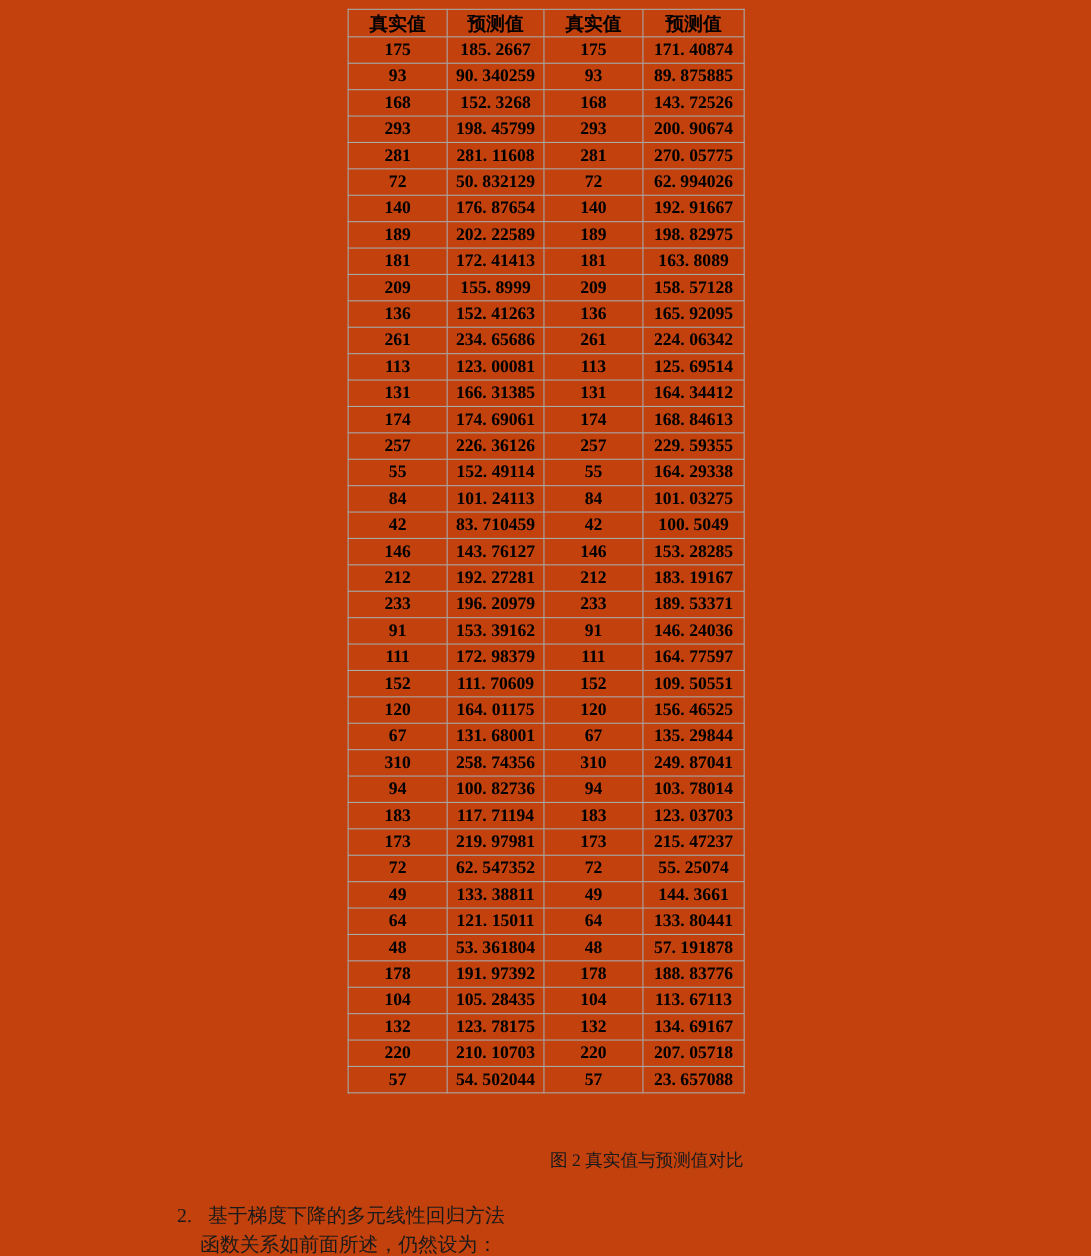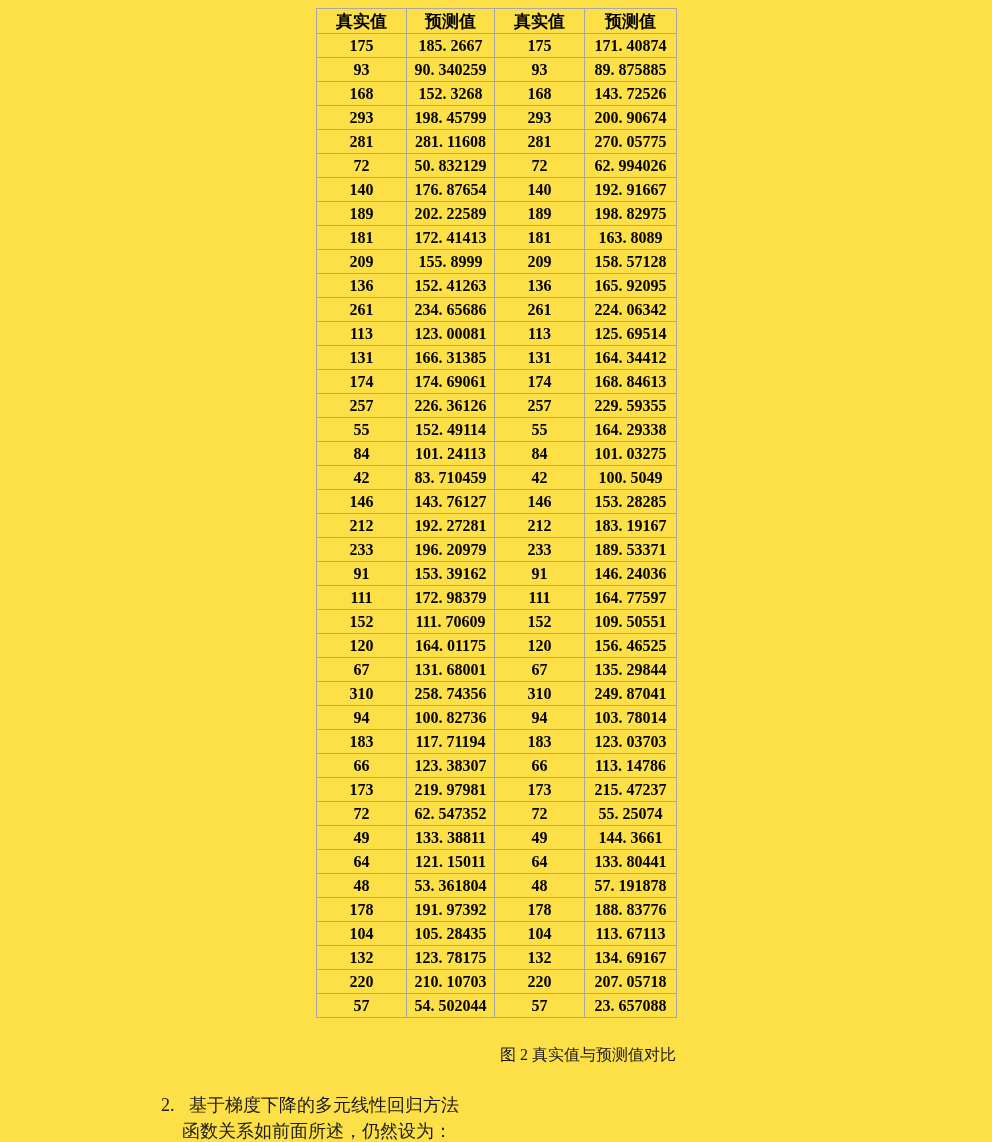--- a/index.html
+++ b/index.html
@@ -4,21 +4,21 @@
 <style>
   html, body {
     margin: 0;
     padding: 0;
     background: #ffffff;
   }
   .page {
     position: relative;
     width: 992px;
     height: 1142px;
-    background: #fde047;
+    background: #c2410c;
     font-family: "Liberation Serif", "DejaVu Serif", serif;
     color: #000000;
     overflow: hidden;
   }
   table.cmp {
     position: absolute;
     left: 316px;
     top: 8px;
     width: 360px;
     border-collapse: collapse;
@@ -261,26 +261,20 @@
           <td>94</td>
           <td>103. 78014</td>
         </tr>
         <tr>
           <td>183</td>
           <td>117. 71194</td>
           <td>183</td>
           <td>123. 03703</td>
         </tr>
         <tr>
-          <td>66</td>
-          <td>123. 38307</td>
-          <td>66</td>
-          <td>113. 14786</td>
-        </tr>
-        <tr>
           <td>173</td>
           <td>219. 97981</td>
           <td>173</td>
           <td>215. 47237</td>
         </tr>
         <tr>
           <td>72</td>
           <td>62. 547352</td>
           <td>72</td>
           <td>55. 25074</td>

